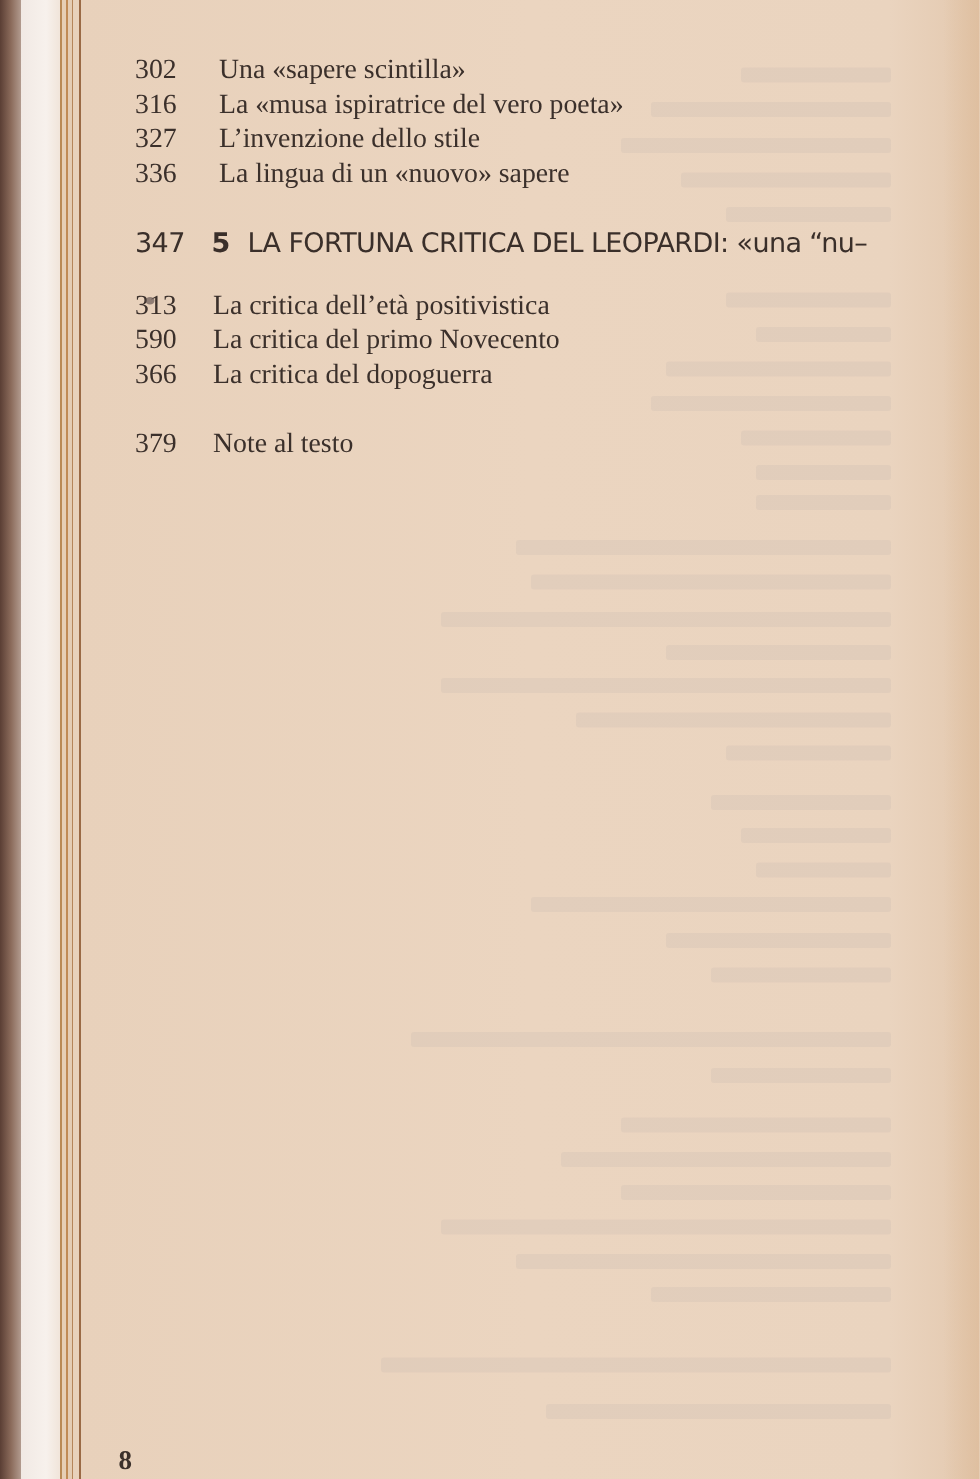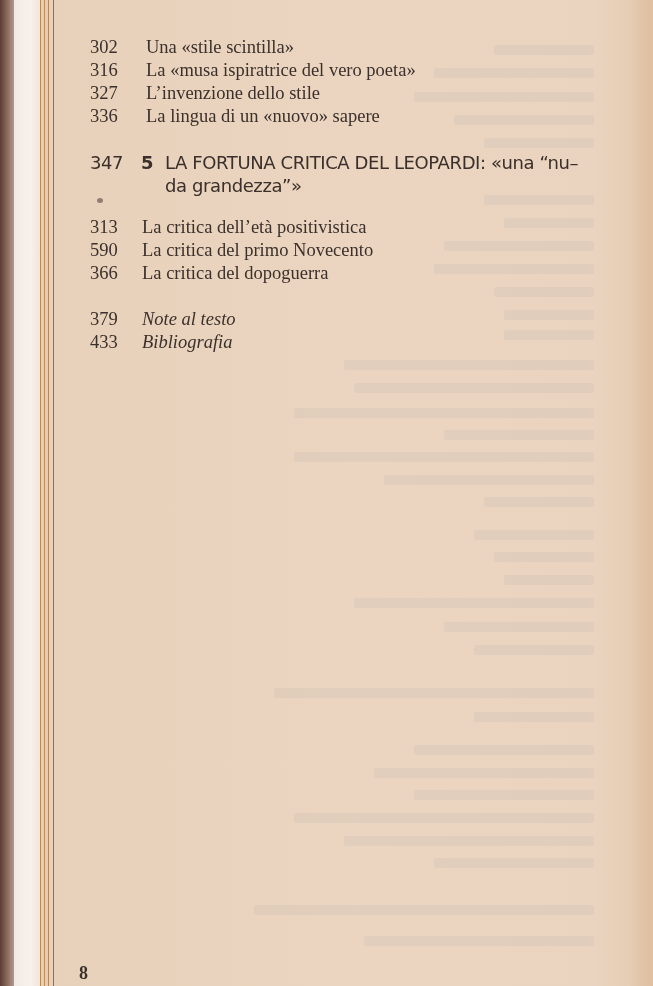--- a/index.html
+++ b/index.html
@@ -80,21 +80,21 @@
       align-items: flex-end;
       white-space: nowrap;
     }
     .num {
       width: 56px;
       flex: 0 0 56px;
       text-align: left;
     }
     .row.sub .num { width: 52px; flex: 0 0 52px; }
     .txt { flex: 1 1 auto; }
-    .txt.italic { font-style: italic; }
+    .txt.italic { }
 
     .chapter {
       margin-top: 23px;
       font-family: "DejaVu Sans", "Liberation Sans", sans-serif;
       font-size: 18px;
       line-height: 23px;
       letter-spacing: -0.4px;
       color: #3a2f2a;
     }
     .chapter .num {
@@ -171,42 +171,41 @@
     <div class="bleed-line" style="left:380px;top:858px;width:160px;"></div>
     <div class="bleed-line" style="left:200px;top:905px;width:340px;"></div>
     <div class="bleed-line" style="left:310px;top:936px;width:230px;"></div>
   </div>
   <div class="page-shadow-right"></div>
 </div>
 
 <div class="toc">
   <div class="row">
     <span class="num">302</span>
-    <span class="txt">Una «stile scintilla»</span>
+    <span class="txt">Una «sapere scintilla»</span>
   </div>
   <div class="row">
     <span class="num">316</span>
     <span class="txt">La «musa ispiratrice del vero poeta»</span>
   </div>
   <div class="row">
     <span class="num">327</span>
     <span class="txt">L’invenzione dello stile</span>
   </div>
   <div class="row">
     <span class="num">336</span>
     <span class="txt">La lingua di un «nuovo» sapere</span>
   </div>
 
   <div class="chapter">
     <div class="row">
       <span class="num">347</span>
       <span class="chap-n">5</span>
       <span class="txt">LA FORTUNA CRITICA DEL LEOPARDI: «una “nu–</span>
     </div>
-    <div class="chap-cont">da grandezza”»</div>
   </div>
 
   <div class="group-gap"></div>
 
   <div class="row sub">
     <span class="num">313</span>
     <span class="txt">La critica dell’età positivistica</span>
   </div>
   <div class="row sub">
     <span class="num">590</span>
@@ -216,21 +215,17 @@
     <span class="num">366</span>
     <span class="txt">La critica del dopoguerra</span>
   </div>
 
   <div class="group-gap-lg"></div>
 
   <div class="row sub">
     <span class="num">379</span>
     <span class="txt italic">Note al testo</span>
   </div>
-  <div class="row sub">
-    <span class="num">433</span>
-    <span class="txt italic">Bibliografia</span>
-  </div>
 </div>
 
 <div class="smudge"></div>
 
 <div class="page-number">8</div>
 
 </body></html>

